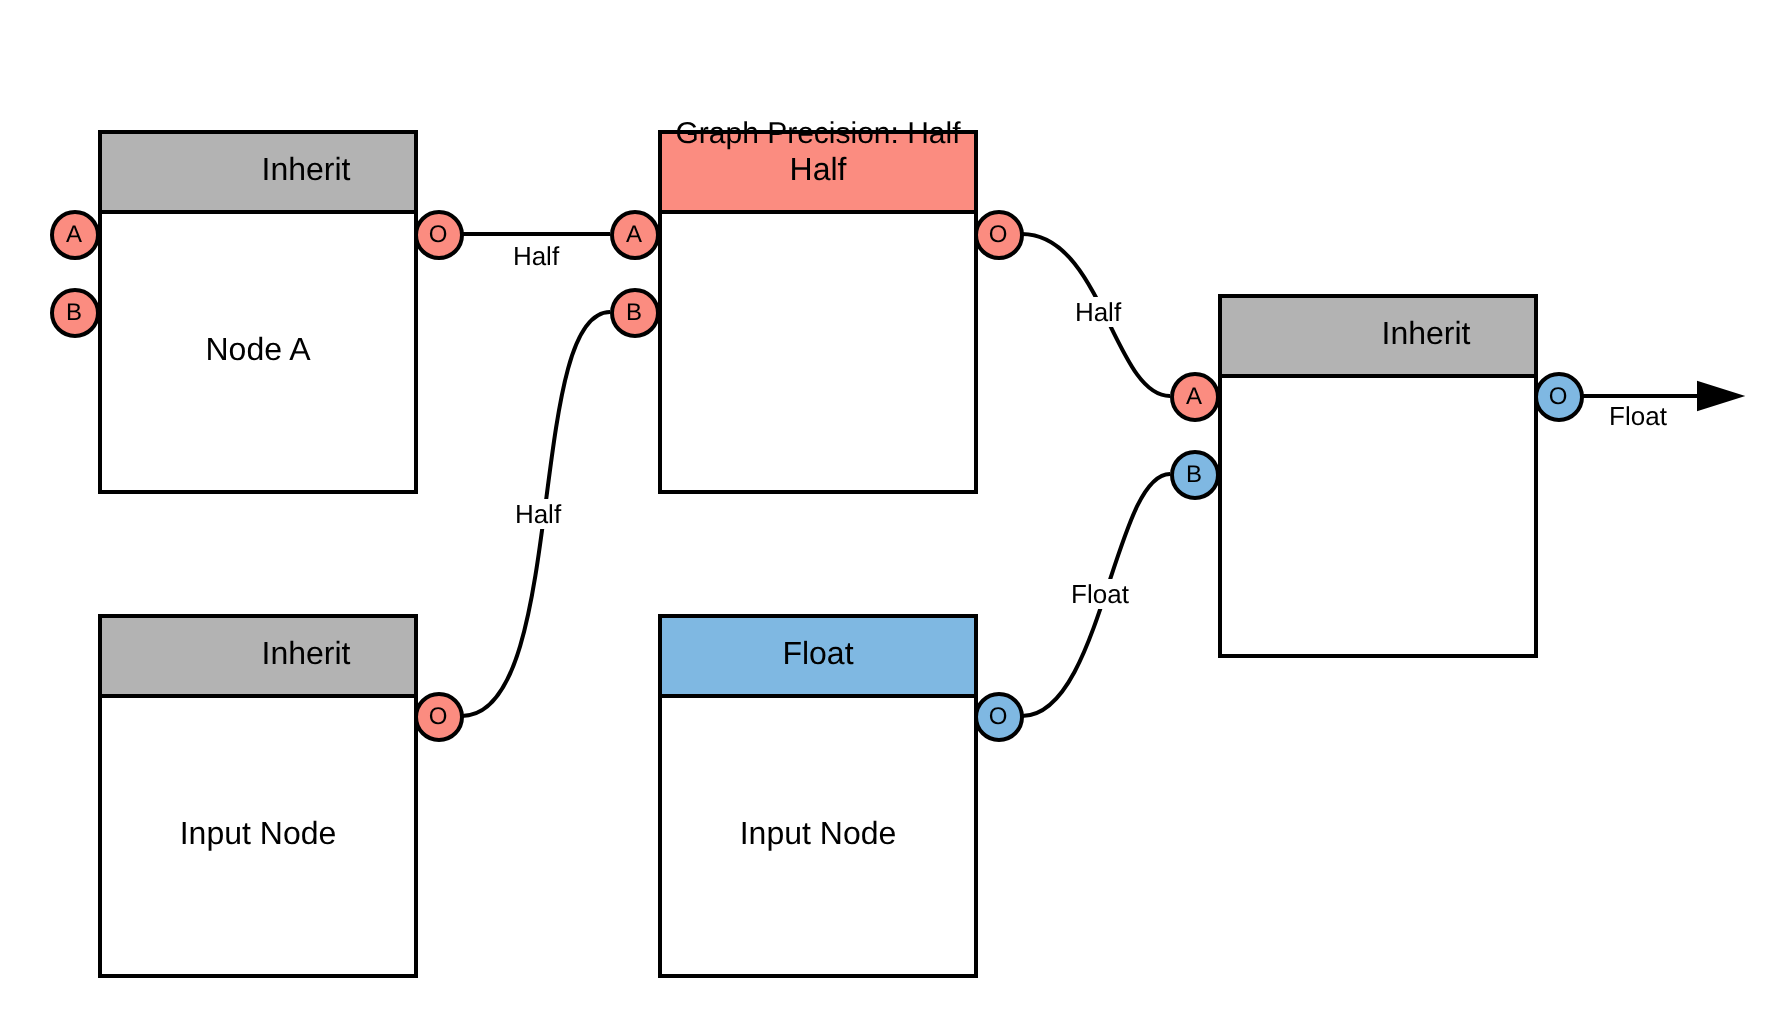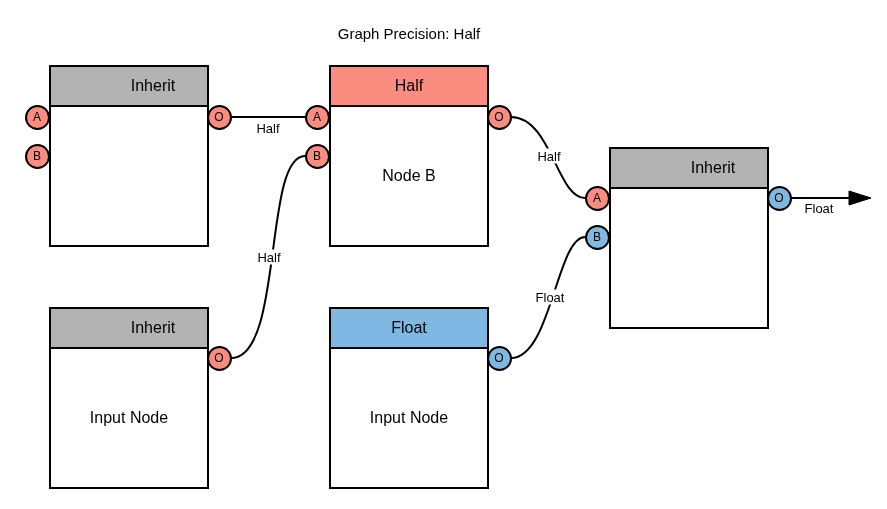--- a/index.html
+++ b/index.html
@@ -15,20 +15,21 @@
     font-family: "Liberation Sans", sans-serif;
     overflow: hidden;
   }
   .diagram-title {
     position: absolute;
     transform: translate(-50%, -50%);
     font-size: 15px;
     color: #000;
     white-space: nowrap;
     z-index: 4;
+    margin-top: 34px;
   }
   svg.edge-layer {
     position: absolute;
     left: 0;
     top: 0;
     z-index: 1;
   }
   svg.edge-layer path {
     fill: none;
     stroke: #000;
@@ -109,25 +110,25 @@
     <path d="M231 117 H305"></path>
     <path d="M231 358 C284 358 263 156 305 156"></path>
     <path d="M511 117 C551 117 557 198 585 198"></path>
     <path d="M511 358 C551 358 557 237 585 237"></path>
     <path d="M791 198 H850"></path>
     <polygon points="849,191 849,205 871,198"></polygon>
   </svg>
 
   <div class="node" style="left:49px; top:65px">
     <div class="node-header gray">Inherit</div>
+    <div class="node-body">Node A</div>
   </div>
 
   <div class="node" style="left:329px; top:65px">
     <div class="node-header salmon">Half</div>
-    <div class="node-body">Node B</div>
   </div>
 
   <div class="node" style="left:609px; top:147px">
     <div class="node-header gray">Inherit</div>
   </div>
 
   <div class="node" style="left:49px; top:307px">
     <div class="node-header gray">Inherit</div>
     <div class="node-body">Input Node</div>
   </div>

